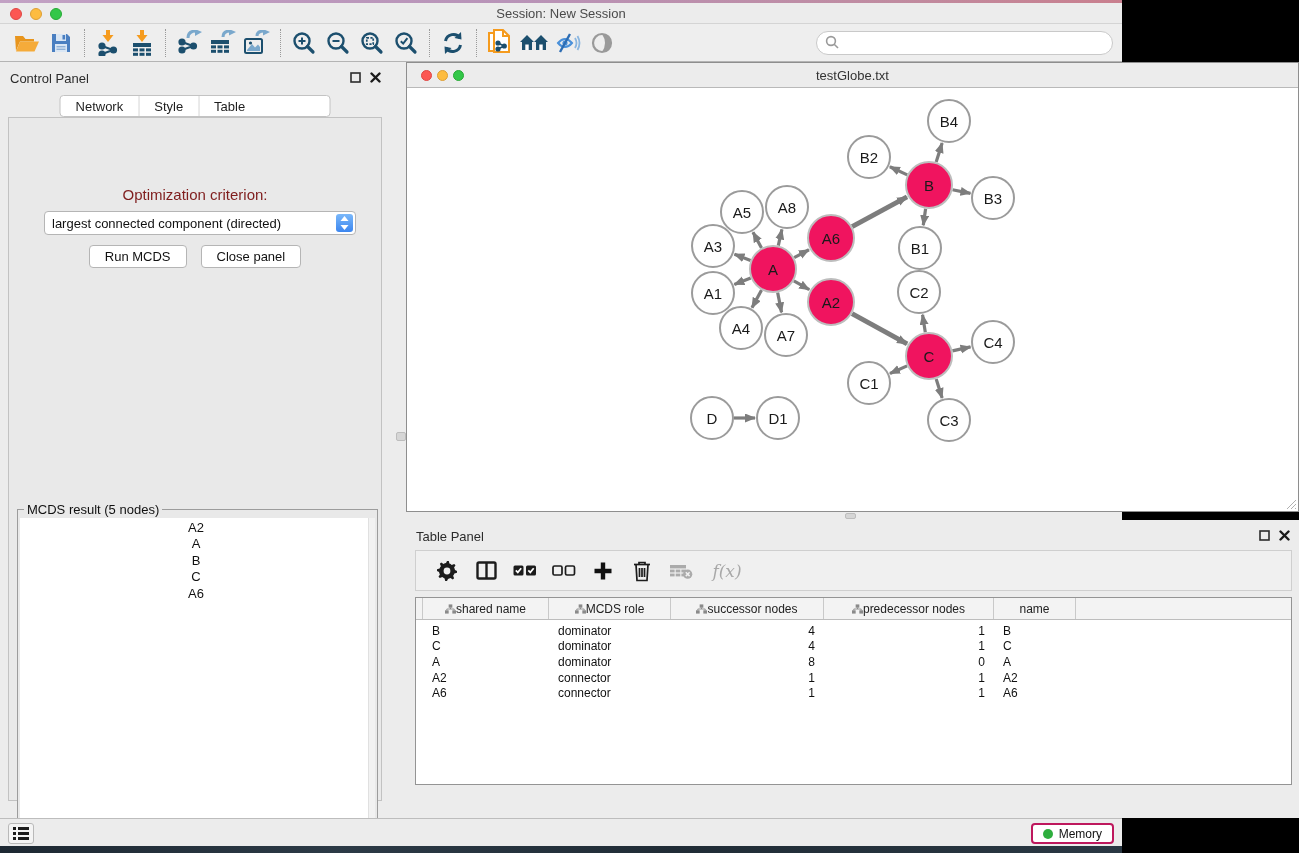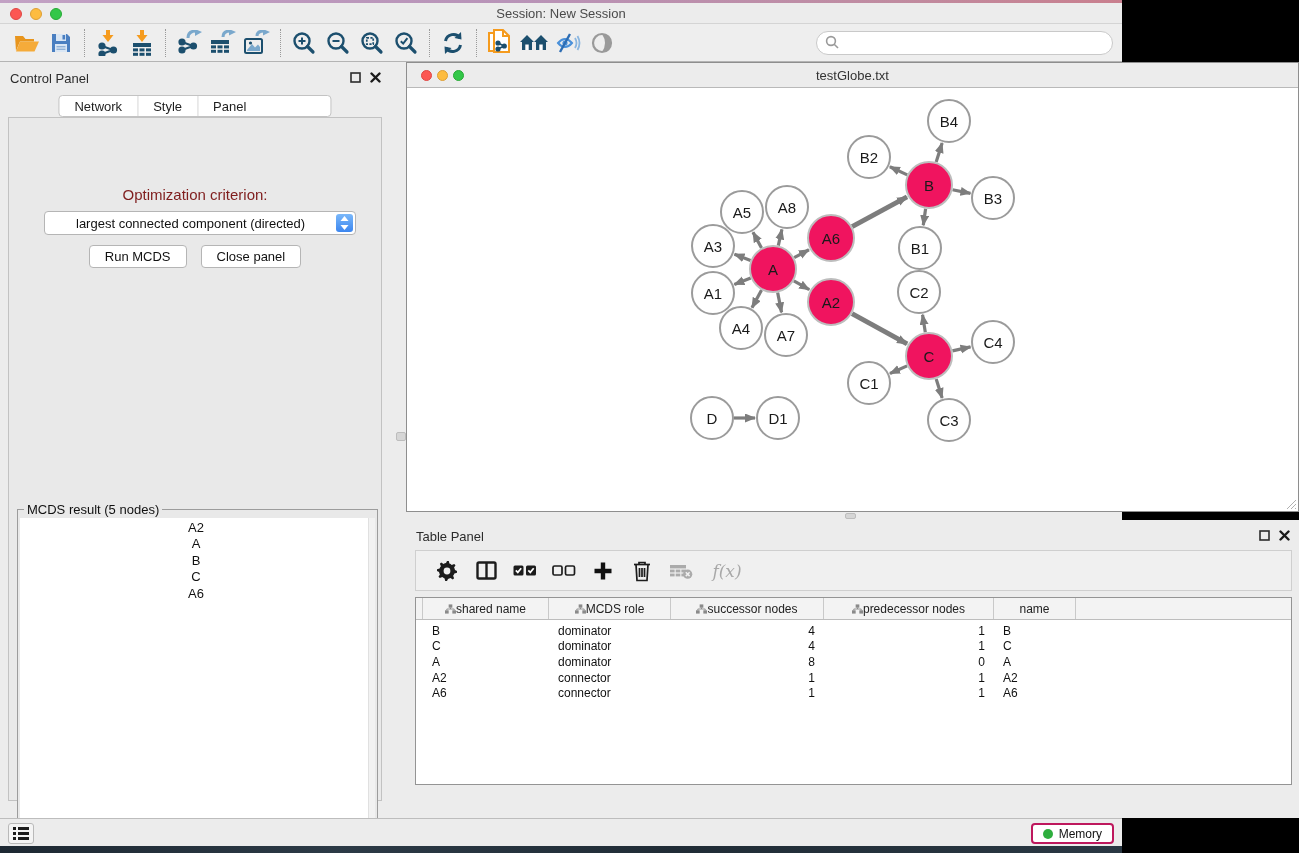--- a/index.html
+++ b/index.html
@@ -56,21 +56,21 @@
   .seg-tab.selected { background:var(--accent,#3b99fc); color:#000000;margin-top:35px; }
 
   .cp-content { position:absolute; left:8px; top:55px; width:374px; height:684px;
     border:1px solid #c2c2c2; background:#e9e9e9; }
   .opt-label { position:absolute; left:0; right:0; top:68px; text-align:center;
     font-size:15px; color:#7f1d1d; }
   .dropdown { position:absolute; left:35px; top:93px; width:312px; height:24px;
     background:#fff; border:1px solid #b5b5b5; border-radius:4px;
     display:flex; align-items:center; cursor:pointer; }
   .dropdown .dd-text { flex:1; font-size:13px; color:#111; padding-left:7px;
-    white-space:nowrap; overflow:hidden;margin-left:24px; }
+    white-space:nowrap; overflow:hidden; }
   .dd-stepper { width:17px; height:18px; margin-right:2px; border-radius:3px;
     background:linear-gradient(#7ab8fa,#3c86ef); display:flex; flex-direction:column;
     align-items:center; justify-content:center; gap:2px; }
   .btn-row { position:absolute; left:0; right:0; top:127px; display:flex;
     justify-content:center; gap:14px; }
   .push-btn { background:#fff; border:1px solid #b5b5b5; border-radius:4px;
     font-size:13px; color:#111; padding:3px 15px; cursor:pointer;
     font-family:"Liberation Sans",sans-serif; }
 
   .result-box { position:absolute; left:8px; top:391px; width:361px; height:340px;
@@ -336,21 +336,21 @@
         <span class="mini-icon">
           <svg width="11" height="11" viewBox="0 0 11 11">
               <path d="M1.5,1.5 L9.5,9.5 M9.5,1.5 L1.5,9.5" stroke="#1a1a1a" stroke-width="2.4" stroke-linecap="round"></path>
             </svg>
         </span>
       </span>
     </div>
     <div class="seg-tabs">
       <div class="seg-tab">Network</div>
       <div class="seg-tab">Style</div>
-      <div class="seg-tab">Panel</div>
+      <div class="seg-tab">Table</div>
       <div class="seg-tab selected">MCDS</div>
     </div>
     <div class="cp-content">
       <div class="opt-label">Optimization criterion:</div>
       <div class="dropdown">
         <span class="dd-text">largest connected component (directed)</span>
         <span class="dd-stepper">
           <svg width="9" height="6" viewBox="0 0 9 6">
               <path d="M4.5,0 L8.5,5 L0.5,5 Z" fill="#fff"></path>
             </svg>

